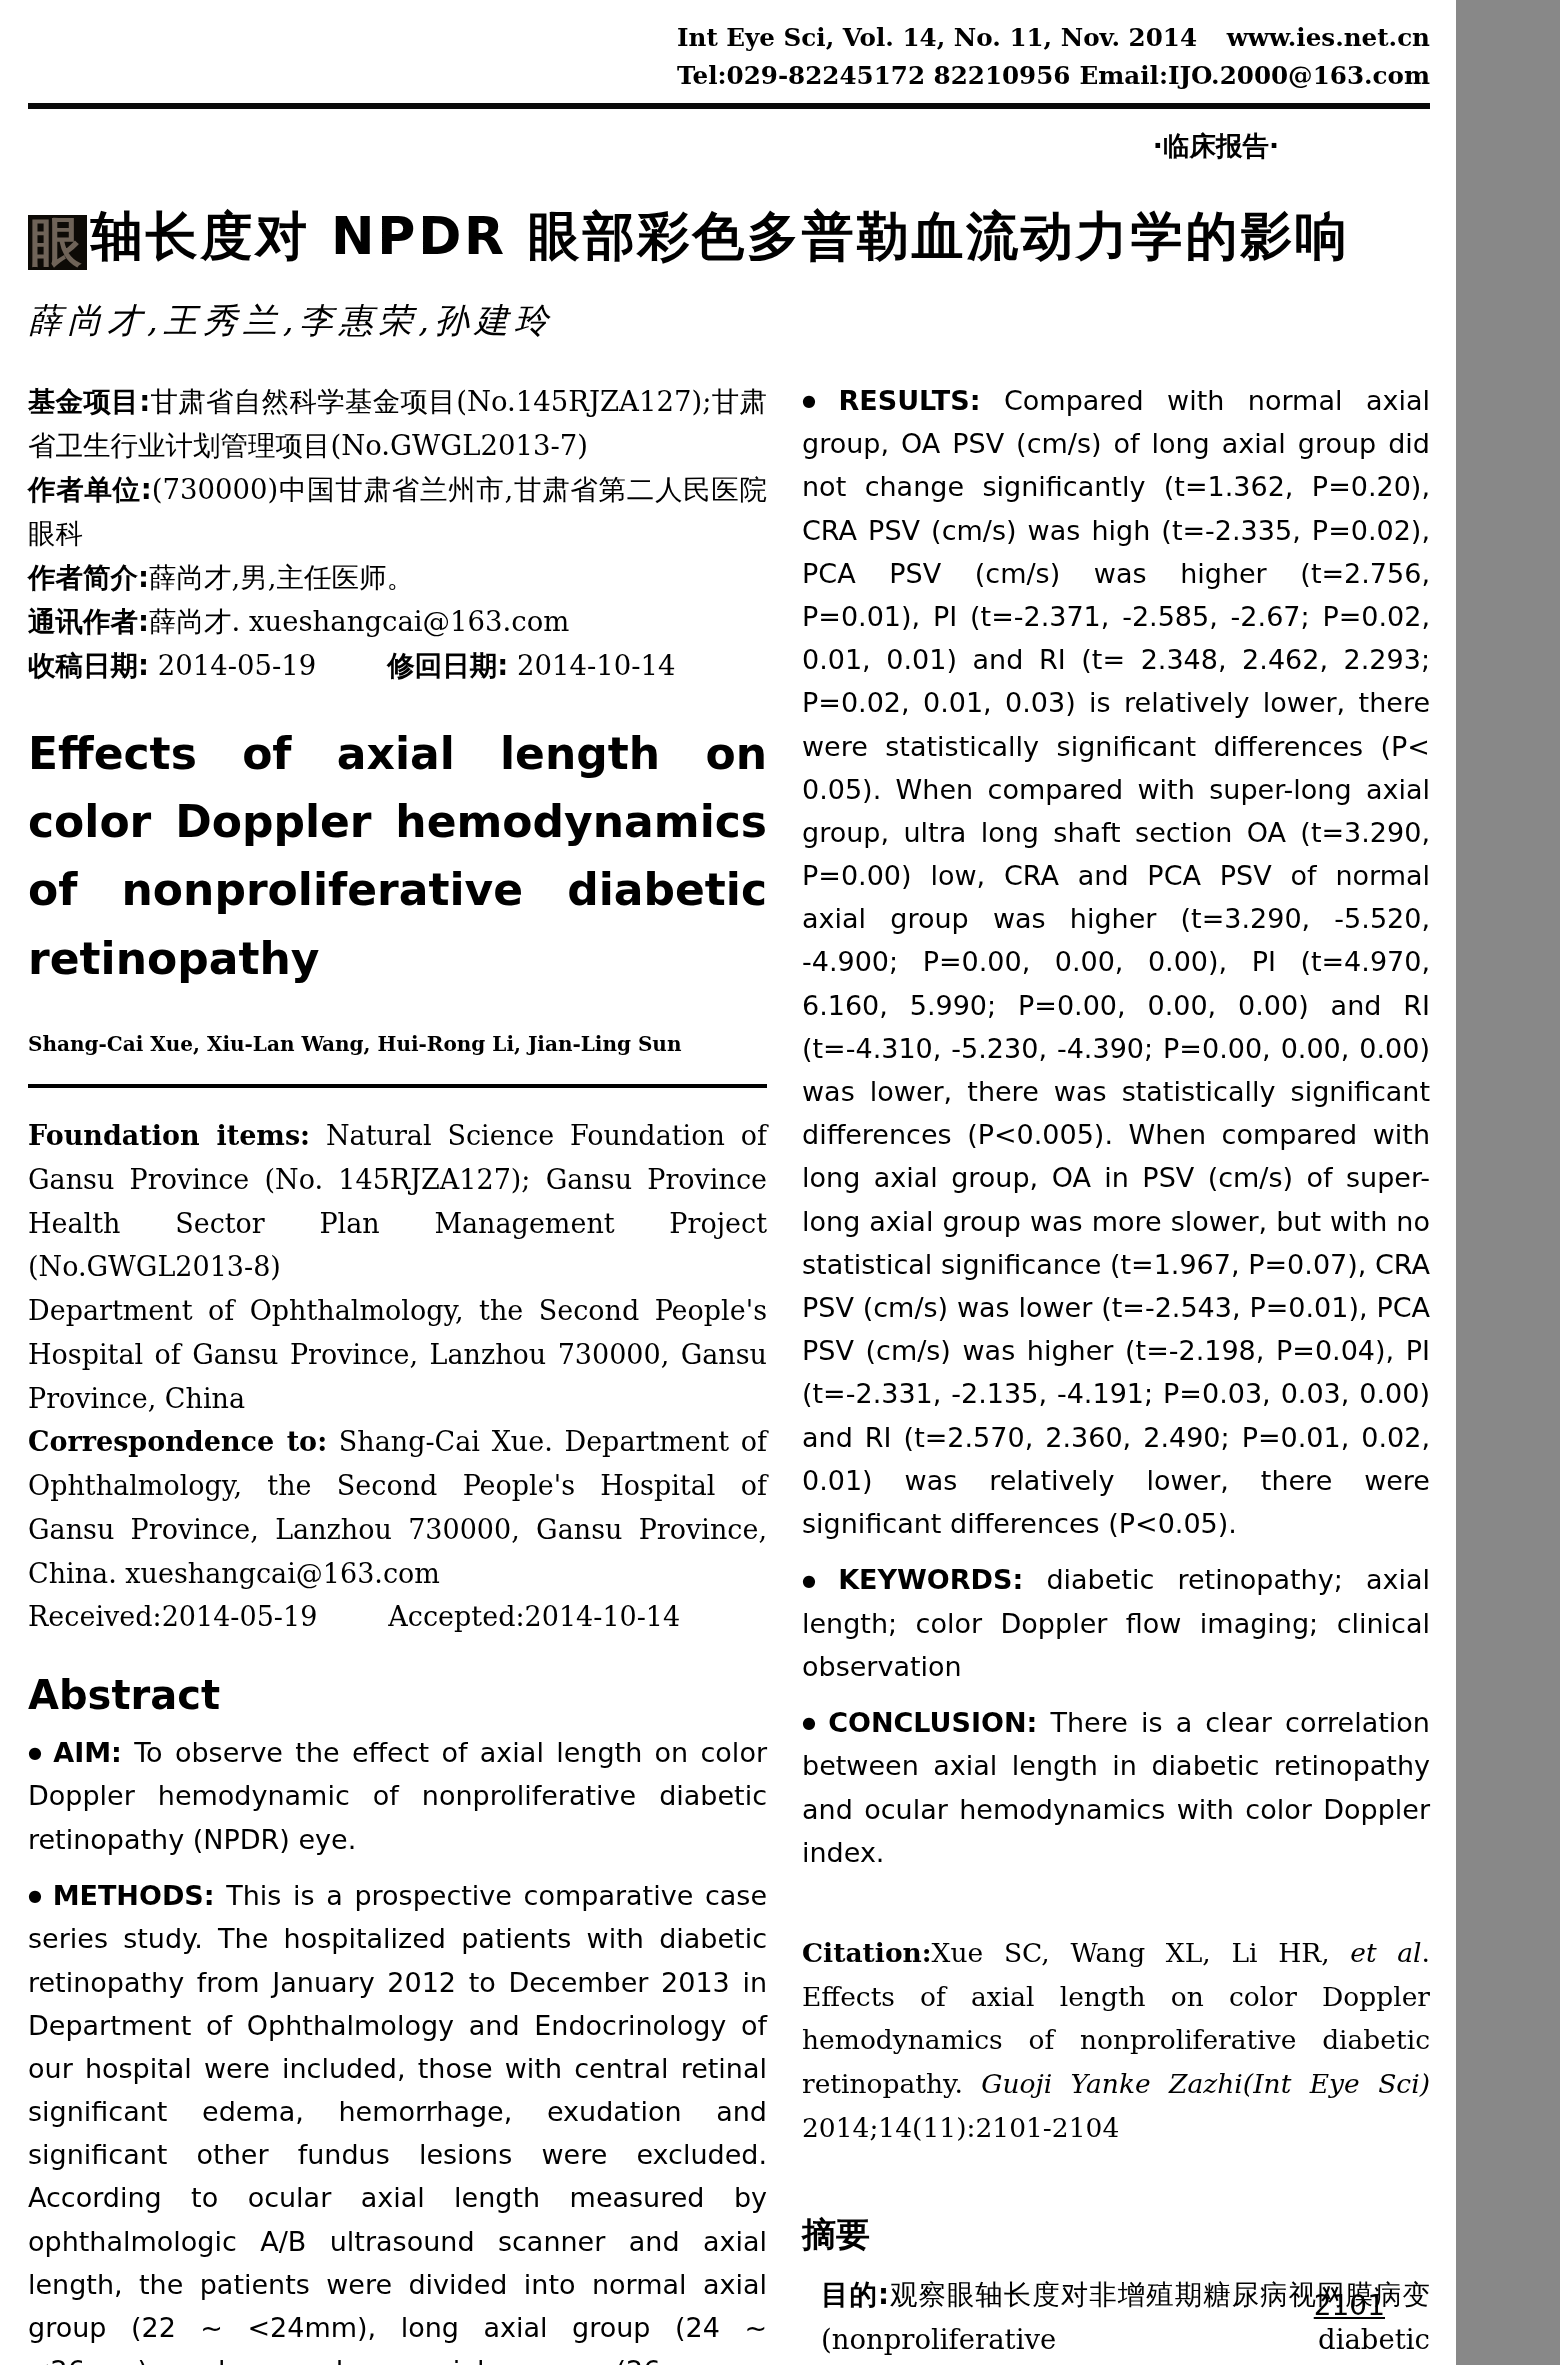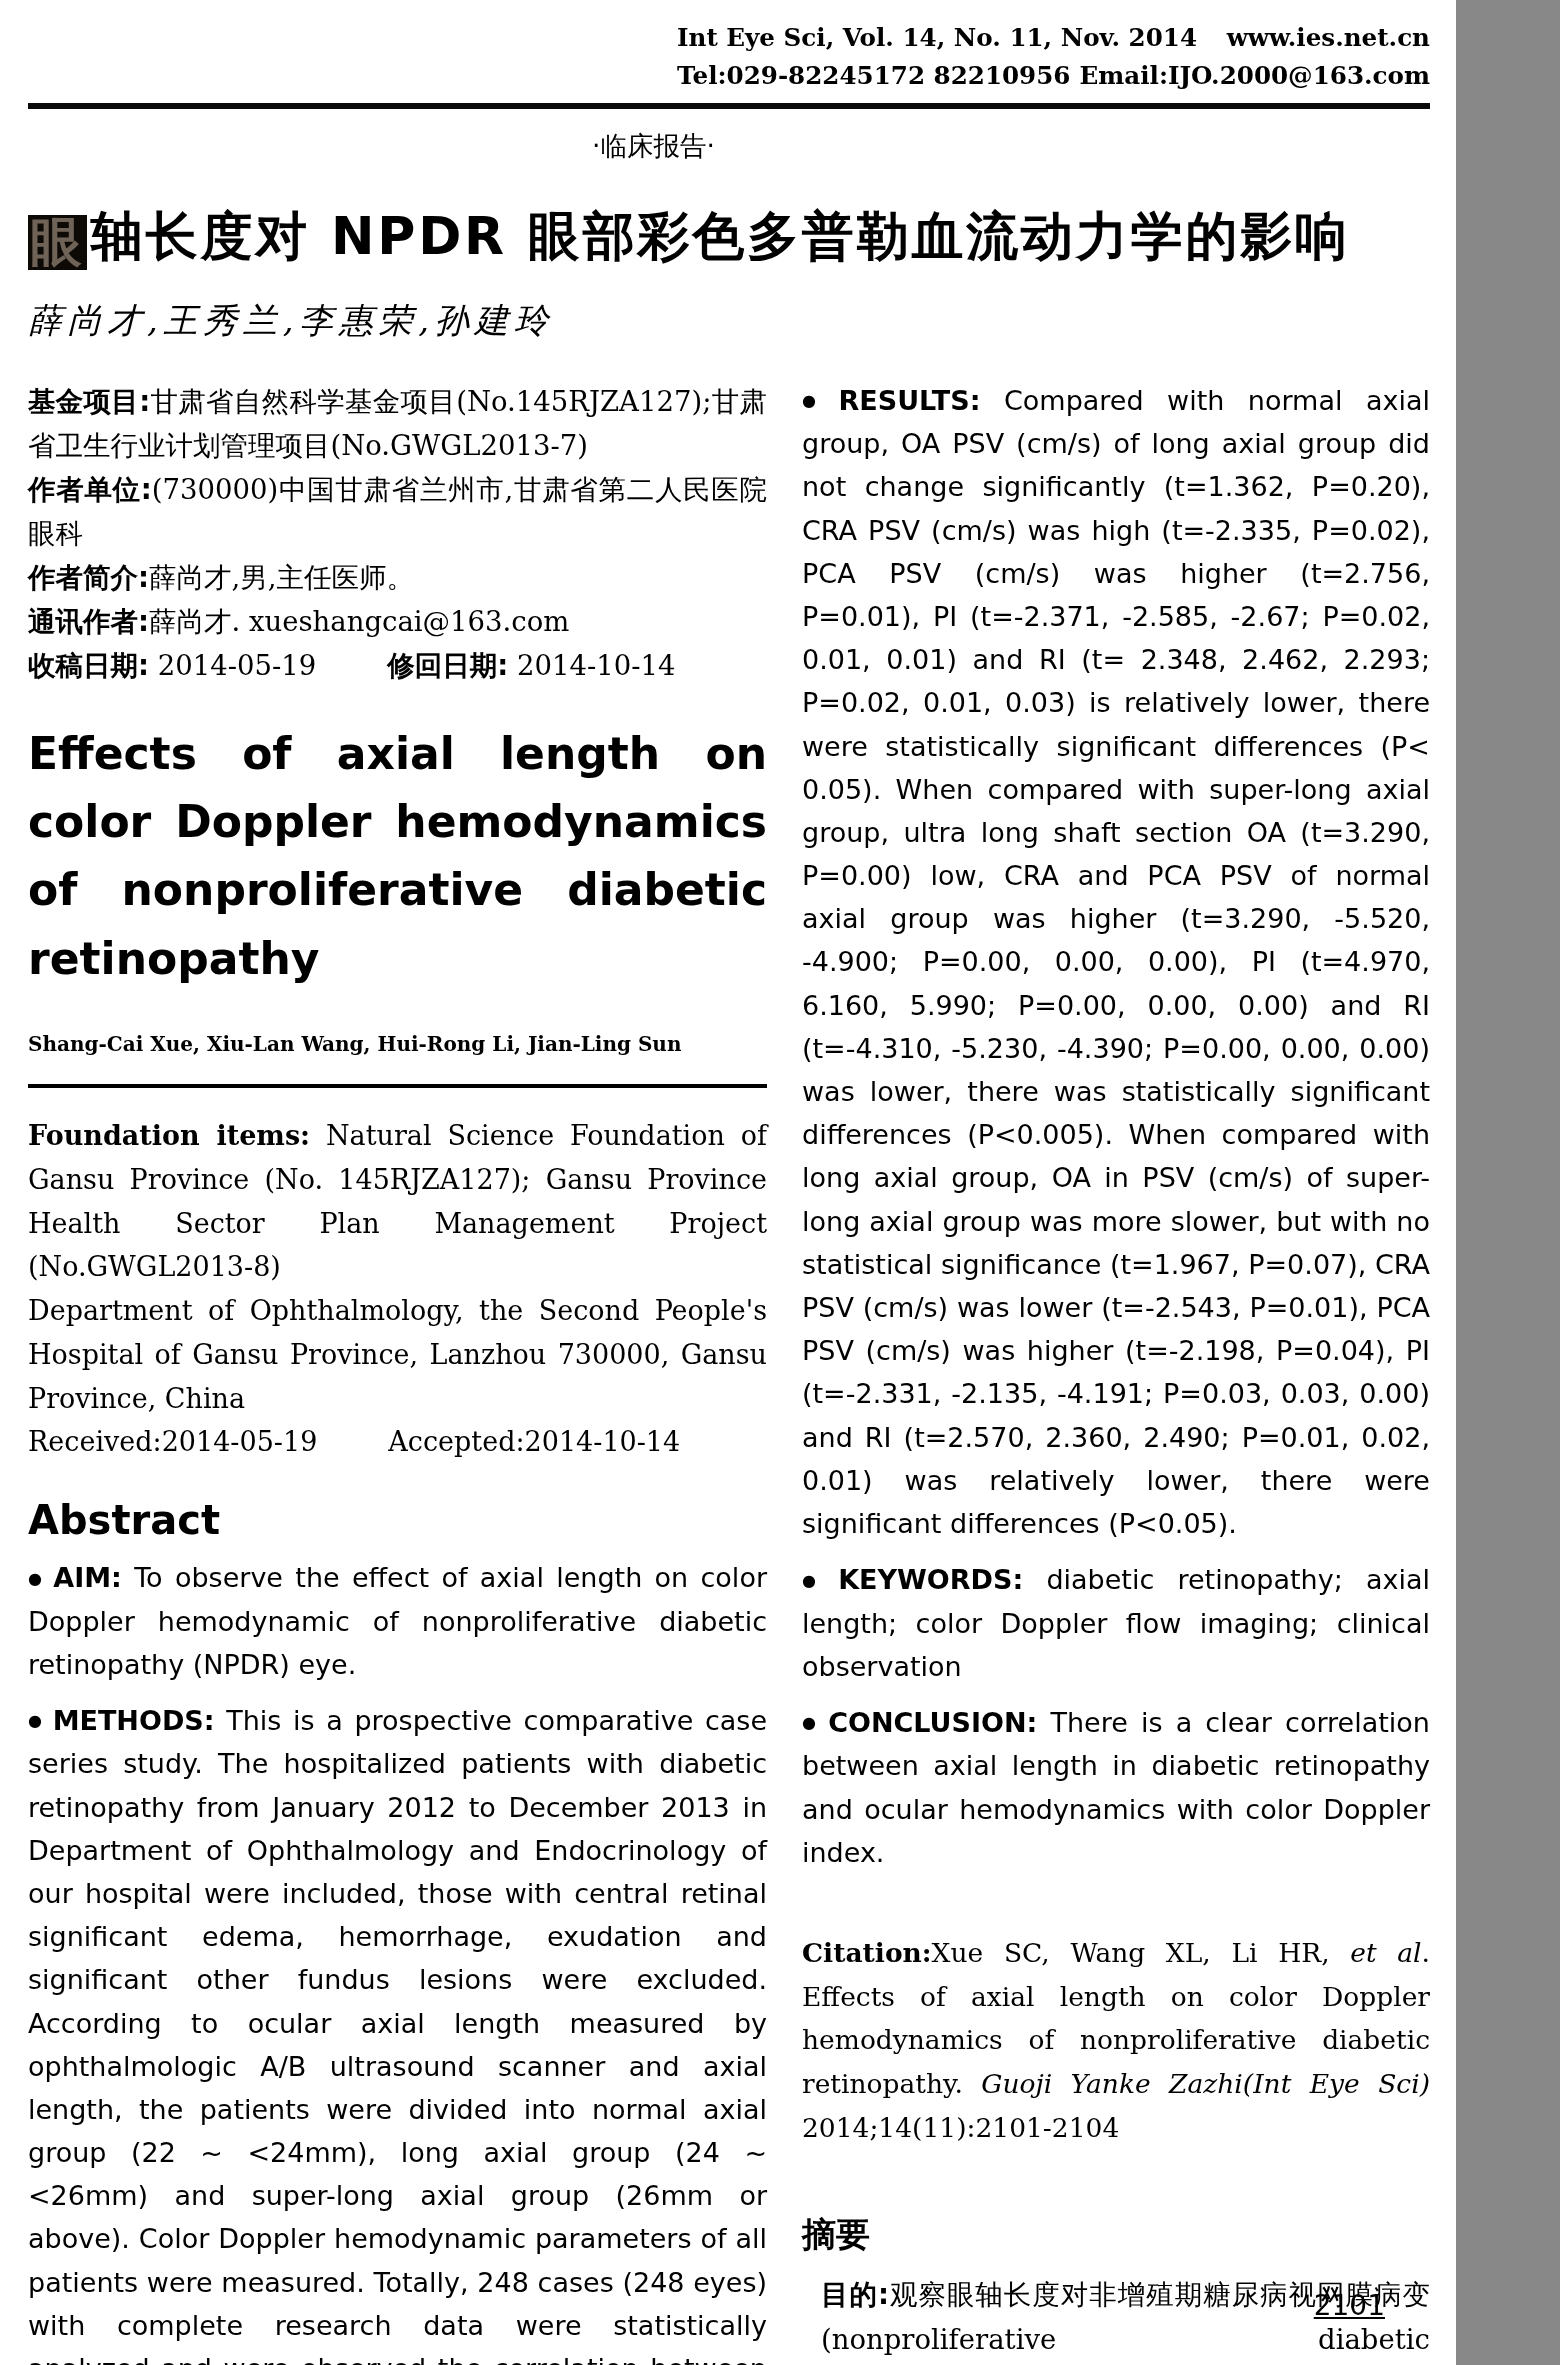--- a/index.html
+++ b/index.html
@@ -14,22 +14,22 @@
 
   
   .journal-header{
     width:753px;margin-left:auto;
     font-family:"DejaVu Serif", serif;font-weight:bold;
     font-size:24.6px;line-height:1.55;
   }
   .journal-header .row{display:flex;justify-content:space-between;}
   .rule-thick{height:6.2px;background:#0a0a0a;margin-top:7.6px;}
   .section-label{
-    text-align:center;
-    font-weight:normal;font-size:26.5px;
+    text-align:right;
+    font-weight:bold;font-size:26.5px;
     margin:19px 151px 0 0;
   }
 
   
   .cn-title{
     margin-top:38px;
     font-size:52px;font-weight:bold;
     letter-spacing:2.8px;white-space:nowrap;
   }
   .first-char-box{
@@ -154,20 +154,23 @@
 
         <h2 class="en-title">Effects of axial length on color Doppler hemodynamics of nonproliferative diabetic retinopathy</h2>
         <div class="en-authors">Shang-Cai Xue, Xiu-Lan Wang, Hui-Rong Li, Jian-Ling Sun</div>
         <div class="authors-rule"></div>
 
         <p class="enp-serif">
           <span class="lbl-serif">Foundation items:</span> <span>Natural Science Foundation of Gansu Province (No. 145RJZA127); Gansu Province Health Sector Plan Management Project (No.GWGL2013-8)</span>
         </p>
         <p class="enp-serif">Department of Ophthalmology, the Second People's Hospital of Gansu Province, Lanzhou 730000, Gansu Province, China</p>
         <p class="enp-serif">
+          <span class="lbl-serif">Correspondence to:</span> <span>Shang-Cai Xue. Department of Ophthalmology, the Second People's Hospital of Gansu Province, Lanzhou 730000, Gansu Province, China. xueshangcai@163.com</span>
+        </p>
+        <p class="enp-serif">
           <span>Received:</span><span>2014-05-19</span><span class="gap"></span><span>Accepted:</span><span>2014-10-14</span>
         </p>
 
         <h2 class="abstract-heading" style="margin-bottom:0;">Abstract</h2>
 
         <p class="abs-item">
           <span class="bullet">●</span><span class="lbl">AIM:</span> <span>To observe the effect of axial length on color Doppler hemodynamic of nonproliferative diabetic retinopathy (NPDR) eye.</span>
         </p>
         <p class="abs-item">
           <span class="bullet">●</span><span class="lbl">METHODS:</span> <span>This is a prospective comparative case series study. The hospitalized patients with diabetic retinopathy from January 2012 to December 2013 in Department of Ophthalmology and Endocrinology of our hospital were included, those with central retinal significant edema, hemorrhage, exudation and significant other fundus lesions were excluded. According to ocular axial length measured by ophthalmologic A/B ultrasound scanner and axial length, the patients were divided into normal axial group (22 ~ &lt;24mm), long axial group (24 ~ &lt;26mm) and super-long axial group (26mm or above). Color Doppler hemodynamic parameters of all patients were measured. Totally, 248 cases (248 eyes) with complete research data were statistically analyzed and were observed the correlation between axial length and eye color Doppler hemodynamics.</span>

